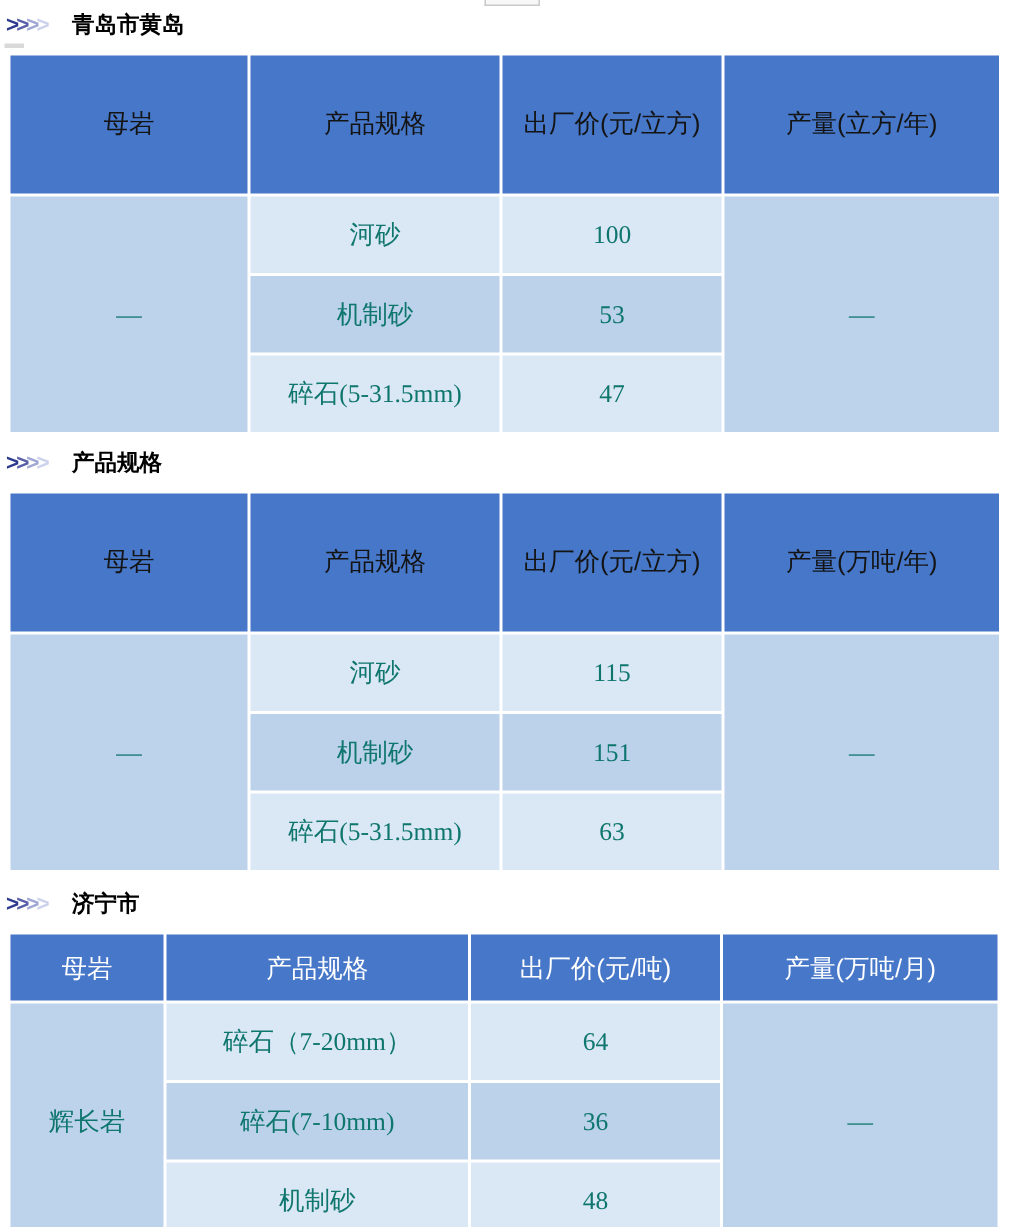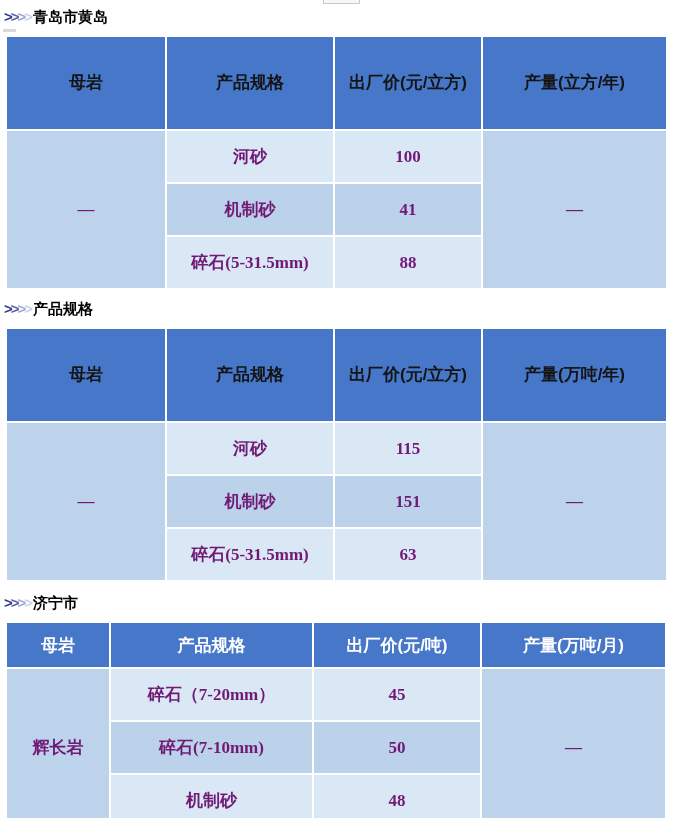--- a/index.html
+++ b/index.html
@@ -17,28 +17,28 @@
   .sec-heading{
     margin:0 0 0 4px;height:22px;display:flex;align-items:center;
     font-weight:bold;font-size:15px;line-height:22px;white-space:nowrap;
   }
   .sec-heading.first{margin-top:6px;}
   .sec-heading .arrow{font-weight:bold;font-size:15px;margin-right:-2px;}
   .sec-heading .a1{color:#2d3a8e;}
   .sec-heading .a2{color:#585fa9;}
   .sec-heading .a3{color:#9fa8d5;}
   .sec-heading .a4{color:#cdd2ec;}
-  .sec-heading .title{color:#000;margin-left:2px;}
+  .sec-heading .title{color:#000;margin-left:17px;}
 
   table{
-    border-collapse:separate;border-spacing:2px;margin-left:5px;table-layout:fixed;font-weight:bold;
+    border-collapse:separate;border-spacing:2px;margin-left:5px;table-layout:fixed;
   }
   td{
     text-align:center;vertical-align:middle;overflow:hidden;
-    font-family:"Liberation Serif","DejaVu Serif",serif;font-size:17px;color:#701a75;
+    font-family:"Liberation Serif","DejaVu Serif",serif;font-size:17px;color:#0f766e;
   }
   .hd{
     background:#4677c8;
     font-family:"Liberation Sans",sans-serif;font-size:17px;color:#141414;
   }
   .tbl-12 .hd{height:90px;line-height:2.55;}
   .tbl-3 .hd{height:42px;line-height:normal;color:#ffffff;}
   .tbl-12 td.body{height:49px;}
   .tbl-3 td.body{height:49px;}
   .light{background:#dae7f5;}
@@ -79,25 +79,25 @@
     <td class="hd">产量(立方/年)</td>
   </tr>
   <tr>
     <td class="body merged" rowspan="3">—</td>
     <td class="body light">河砂</td>
     <td class="body light">100</td>
     <td class="body merged" rowspan="3">—</td>
   </tr>
   <tr>
     <td class="body band">机制砂</td>
-    <td class="body band">41</td>
+    <td class="body band">53</td>
   </tr>
   <tr>
     <td class="body light">碎石(5-31.5mm)</td>
-    <td class="body light">88</td>
+    <td class="body light">47</td>
   </tr>
 </tbody>
   </table>
 
 <div class="sec-heading mh2">
   <span class="arrow a1">&gt;</span>
   <span class="arrow a2">&gt;</span>
   <span class="arrow a3">&gt;</span>
   <span class="arrow a4">&gt;</span>
   <span class="title">产品规格</span>
@@ -152,25 +152,25 @@
   <tbody>
       <tr>
     <td class="hd">母岩</td>
     <td class="hd">产品规格</td>
     <td class="hd">出厂价(元/吨)</td>
     <td class="hd">产量(万吨/月)</td>
   </tr>
   <tr>
     <td class="body merged" rowspan="3">辉长岩</td>
     <td class="body light">碎石（7-20mm）</td>
-    <td class="body light">45</td>
+    <td class="body light">64</td>
     <td class="body merged" rowspan="3">—</td>
   </tr>
   <tr>
     <td class="body band">碎石(7-10mm)</td>
-    <td class="body band">50</td>
+    <td class="body band">36</td>
   </tr>
   <tr>
     <td class="body light">机制砂</td>
     <td class="body light">48</td>
   </tr>
 </tbody>
   </table>
 
 </body></html>

